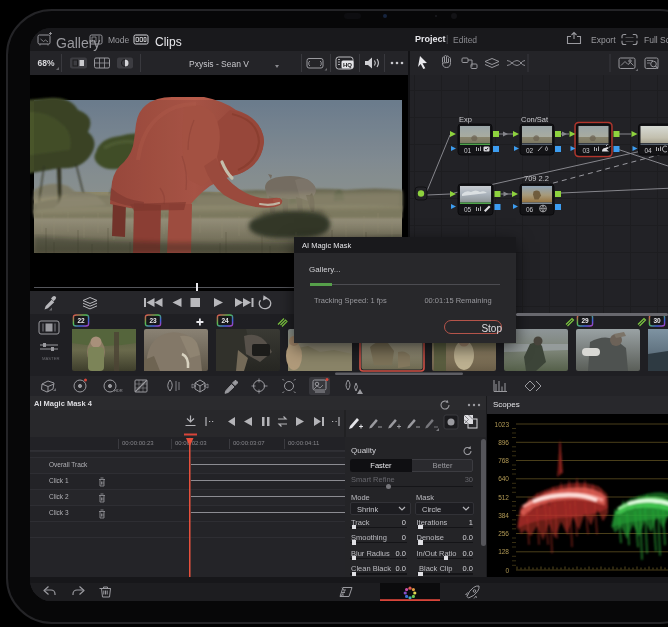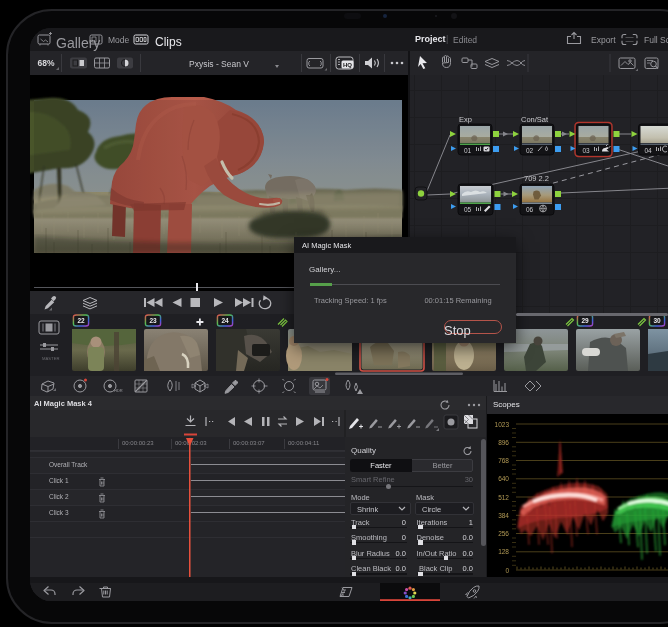--- a/index.html
+++ b/index.html
@@ -777,14 +777,14 @@
 
 <div class="abs" id="dialog" style="left:264px;top:209px;width:222px;height:106px;background:#28282b;box-shadow:0 5px 16px rgba(0,0,0,.6)"></div>
 <div class="abs" style="left:264px;top:209px;width:222px;height:16px;background:#19191c"></div>
 <div class="t" style="left:272px;top:212.5px;font-size:7.5px;font-weight:normal;color:#e4e4e8">AI Magic Mask</div>
 <div class="t" style="left:279px;top:237px;font-size:8px;color:#d0d0d4">Gallery...</div>
 <div class="abs" style="left:280px;top:255.5px;width:190px;height:1.5px;background:#4c4c51"></div>
 <div class="abs" style="left:280px;top:255px;width:22px;height:2.5px;background:#56a04a"></div>
 <div class="t" style="left:284px;top:267.5px;font-size:7.5px;color:#98989d">Tracking Speed: 1 fps</div>
 <div class="t" style="left:393px;top:267.5px;width:70px;text-align:center;font-size:7.5px;color:#98989d">00:01:15 Remaining</div>
 <div class="abs" style="left:414px;top:292px;width:58px;height:14px;border:1.2px solid #b5544a;border-radius:8px"></div>
-<div class="t" style="left:414px;top:294.5px;width:58px;text-align:left;font-size:13px;color:#dcdce0">Stop</div>
+<div class="t" style="left:414px;top:294.5px;width:58px;text-align:right;font-size:10px;color:#dcdce0">Stop</div>
 </div>
 </div>
 </body></html>

